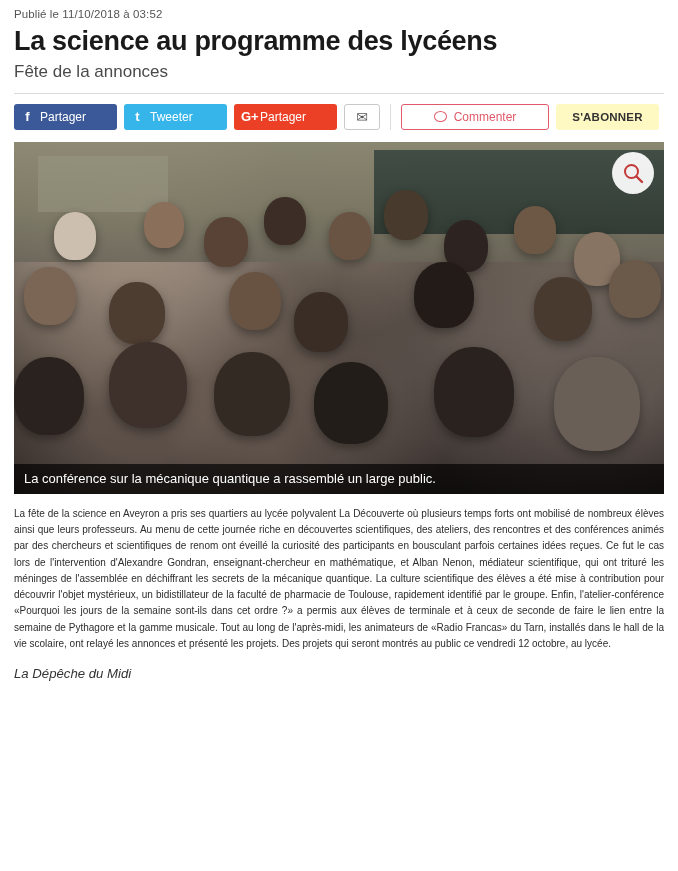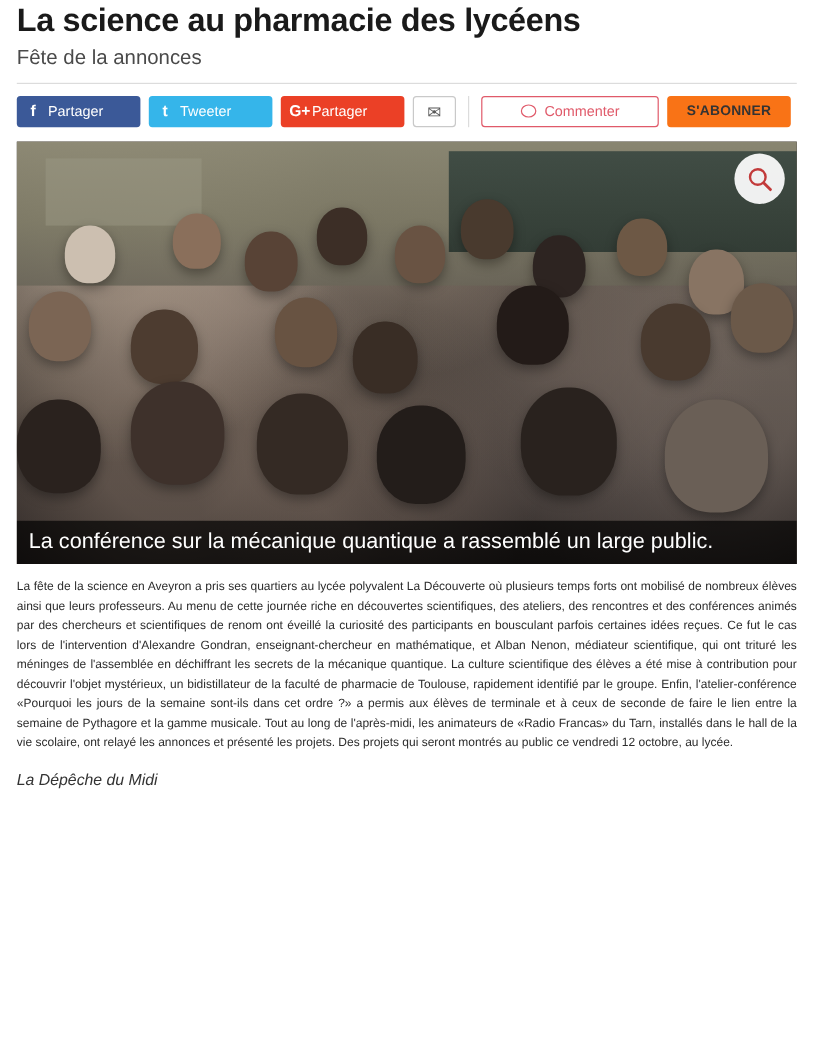--- a/index.html
+++ b/index.html
@@ -105,21 +105,21 @@
   }
   .sbtn.comment .bubble {
     display: inline-block;
     width: 13px;
     height: 11px;
     border: 1.5px solid #e05a6a;
     border-radius: 50%;
     margin-right: 7px;
   }
   .sbtn.subscribe {
-    background: #f97316;
+    background: #fef9c3;
     color: #333333;
     font-weight: bold;
     font-size: 11.5px;
     width: 103px;
     justify-content: center;
     padding: 0;
     letter-spacing: 0.2px;
   }
   
   .figure {
@@ -172,21 +172,21 @@
     background: #4a3f38;
     box-shadow: 0 4px 10px rgba(0,0,0,0.35);
   }
   .caption {
     position: absolute;
     left: 0;
     bottom: 0;
     width: 100%;
     background: rgba(0,0,0,0.68);
     color: #ffffff;
-    font-size: 18px;
+    font-size: 13px;
     padding: 7px 10px;
     line-height: 1.2;
     margin-top: 40px;
   }
   .zoom-btn {
     position: absolute;
     right: 10px;
     top: 10px;
     width: 42px;
     height: 42px;
@@ -213,22 +213,23 @@
     color: #333333;
     margin-top: 14px;
     padding-right: 4px;
   }
 </style>
 </head>
 <body>
 
 <div class="page">
 
-
-  <h1 class="headline">La science au pharmacie des lycéens</h1>
+  <div class="pubdate">Publié le 11/10/2018 à 03:52</div>
+
+  <h1 class="headline">La science au programme des lycéens</h1>
 
   <h2 class="subhead">Fête de la annonces</h2>
 
   <hr class="rule">
 
   <div class="sharebar">
     <div class="sbtn fb">
       <span class="gl">f</span>
       <span>Partager</span>
     </div>

